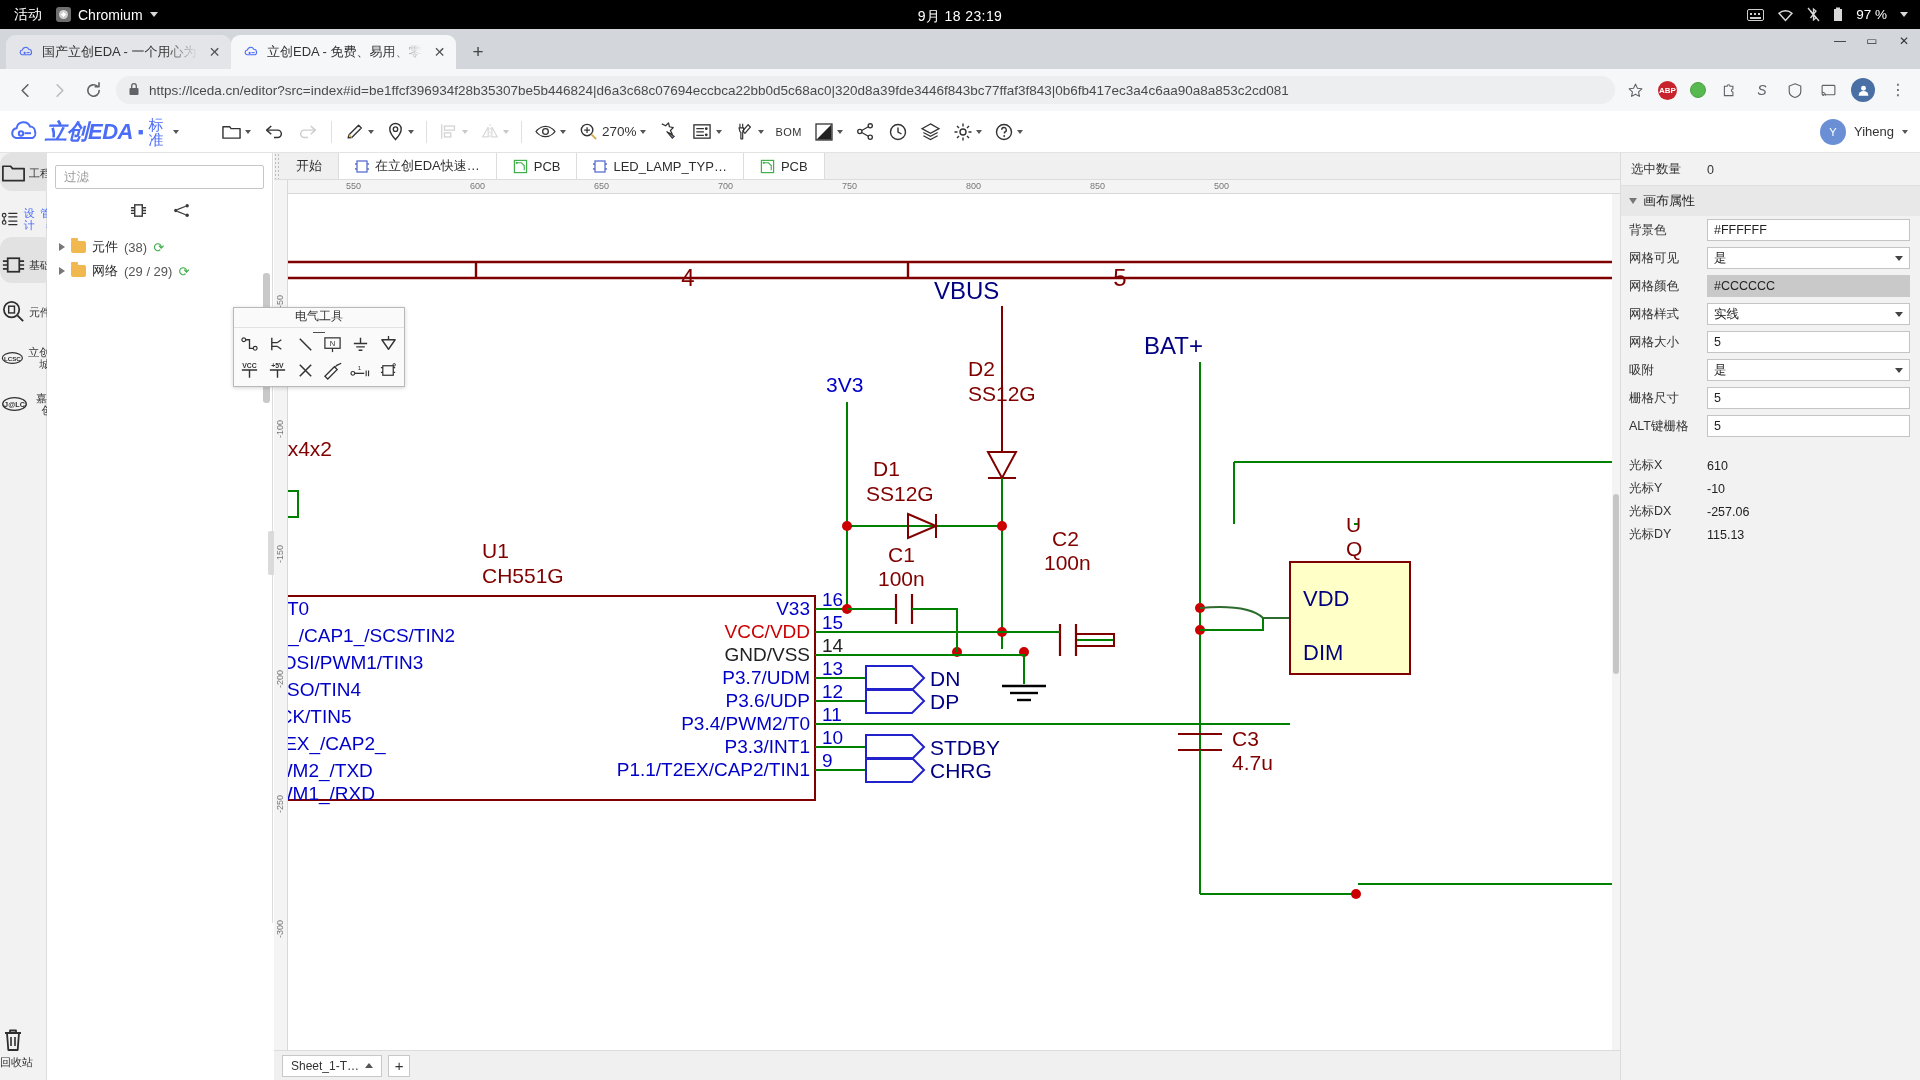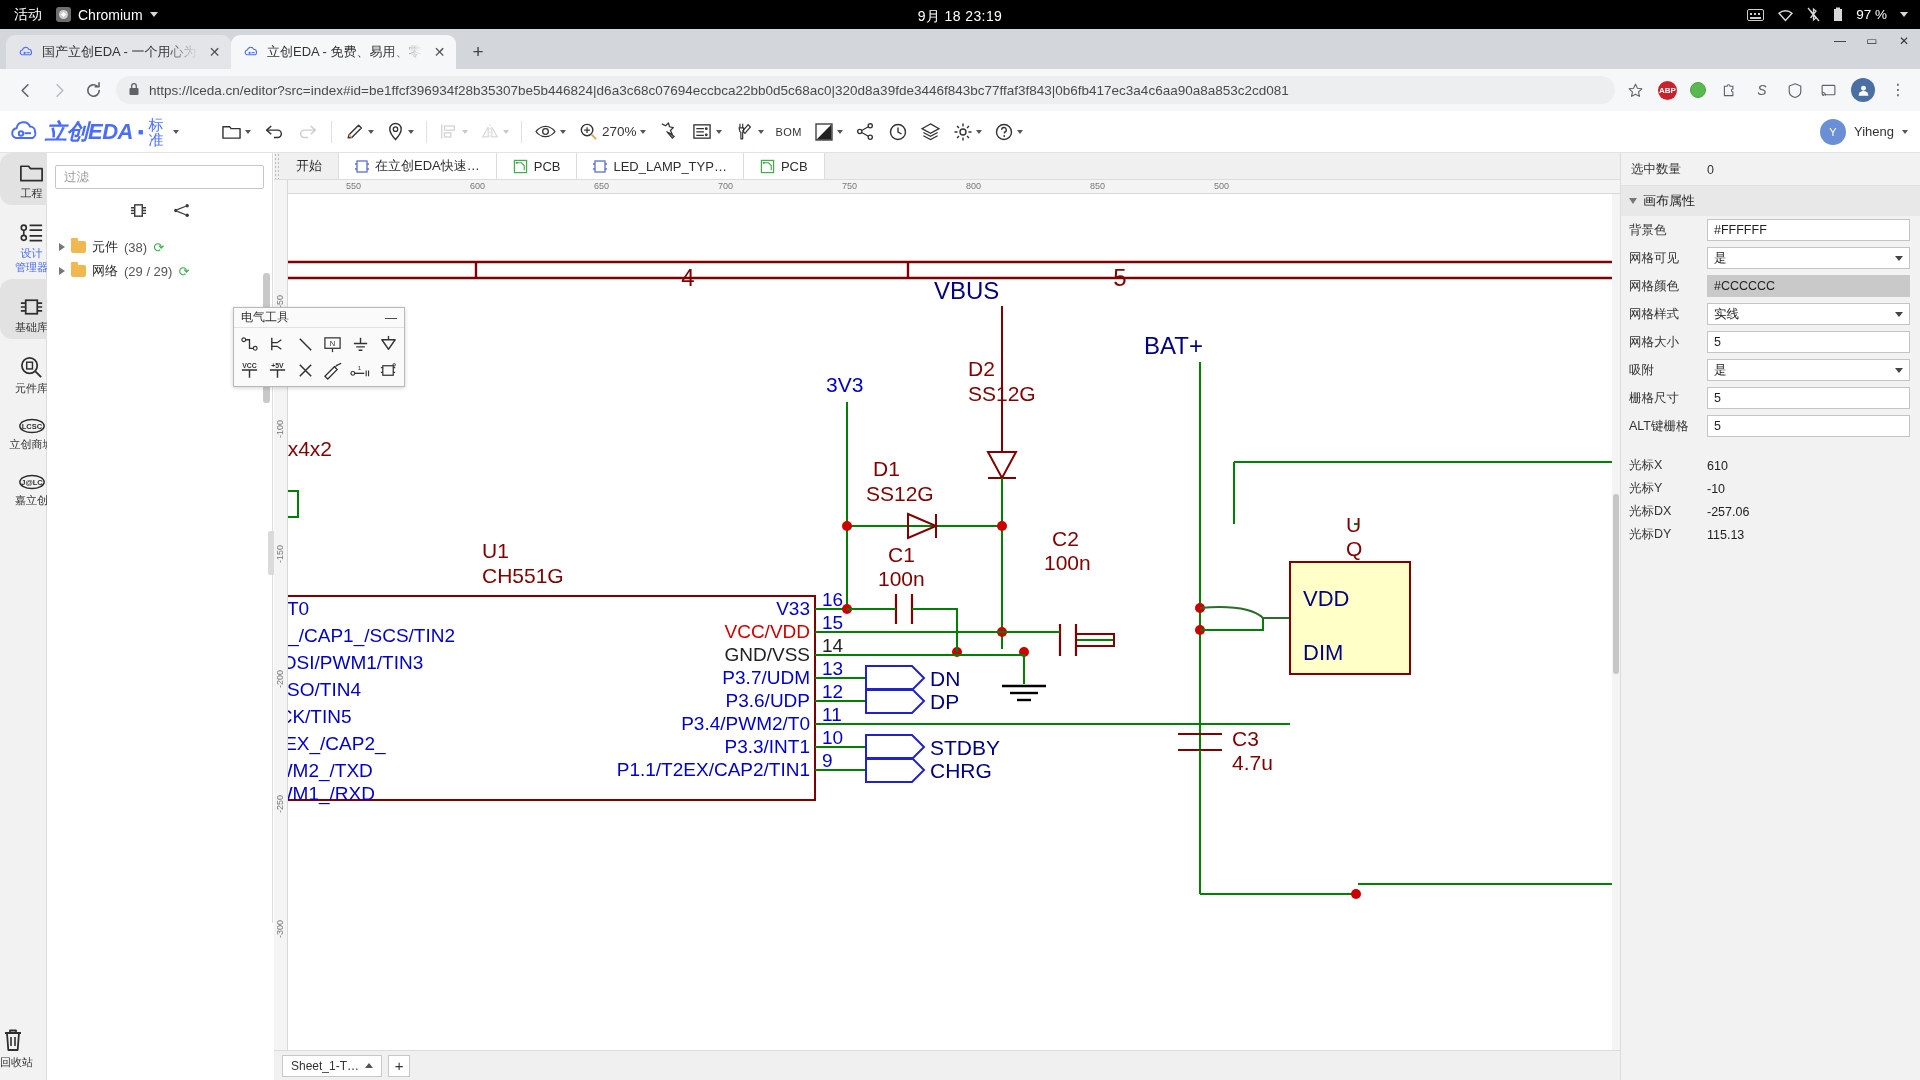--- a/index.html
+++ b/index.html
@@ -111,21 +111,21 @@
   .user-area { position:absolute; right:12px; display:flex; align-items:center; gap:8px; }
   .user-av { width:26px;height:26px;border-radius:50%;background:#6b8fd4;display:flex;align-items:center;justify-content:center;color:#fff;font-size:11px; }
   .user-name { font-size:13px; color:#333; }
 
   
   .rail {
     position:absolute; left:0; top:42px; width:47px; height:927px;
     background:#f2f2f2; border-right:1px solid #dcdcdc;
   }
   .rail-item {
-    width:63px; padding:8px 0 6px; display:flex; flex-direction:column; align-items:center; gap:2px;
+    width:63px; padding:8px 0 6px; display:flex; flex-direction:row; align-items:center; gap:2px;
     color:#333; font-size:11px; line-height:12px; text-align:center;border-radius:12px;
   }
   .rail-item.sel { background:#e2e2e2; }
   .rail-item .rl { color:#3a3a3a; }
   .rail-item.accent .rl { color:#4a6cf7; }
   .rail-bottom { position:absolute; bottom:10px; width:47px; display:flex;flex-direction:column;gap:2px;font-size:11px;color:#333;}
 
   
   .panel {
     position:absolute; left:47px; top:42px; width:226px; height:770px;
@@ -163,21 +163,21 @@
   .rk { position:absolute; font-size:9px; color:#777; top:1px; }
   .rkv { position:absolute; font-size:9px; color:#777; left:1px; writing-mode:vertical-rl; transform:rotate(180deg); }
   .schem { position:absolute; left:14px; top:14px; width:1332px; height:886px; overflow:hidden; }
 
   
   .etools {
     position:absolute; left:233px; top:196px; width:172px; height:80px;
     background:#fafafa; border:1px solid #b9b9b9; box-shadow:0 1px 4px rgba(0,0,0,.18); z-index:40;
   }
   .etools-hd { height:20px; display:flex; align-items:center; justify-content:space-between;
-               padding:0 7px; font-size:12px; color:#333; border-bottom:1px solid #e2e2e2;}
+               padding:0 7px; font-size:12px; color:#333; border-bottom:1px solid #e2e2e2;flex-direction:column;}
   .etools-body { display:grid; grid-template-columns:repeat(6,1fr); gap:0; padding:3px 2px; }
   .etool { height:26px; display:flex; align-items:center; justify-content:center; }
 
   
   .props { position:absolute; left:1620px; top:42px; width:300px; height:927px; background:#f2f2f2; border-left:1px solid #dcdcdc; }
   .sel-row { display:flex; align-items:center; gap:26px; padding:8px 10px 7px; font-size:12.5px; color:#333; }
   .props-hd { display:flex; align-items:center; gap:6px; padding:6px 8px; background:#e8e8e8; font-size:13px; color:#222; border-top:1px solid #e0e0e0;}
   .tri-dn { width:0;height:0;border-left:4px solid transparent;border-right:4px solid transparent;border-top:6px solid #777; }
   .prow { display:flex; align-items:center; padding:3px 10px 3px 8px; }
   .plabel { width:78px; font-size:12.5px; color:#333; }

